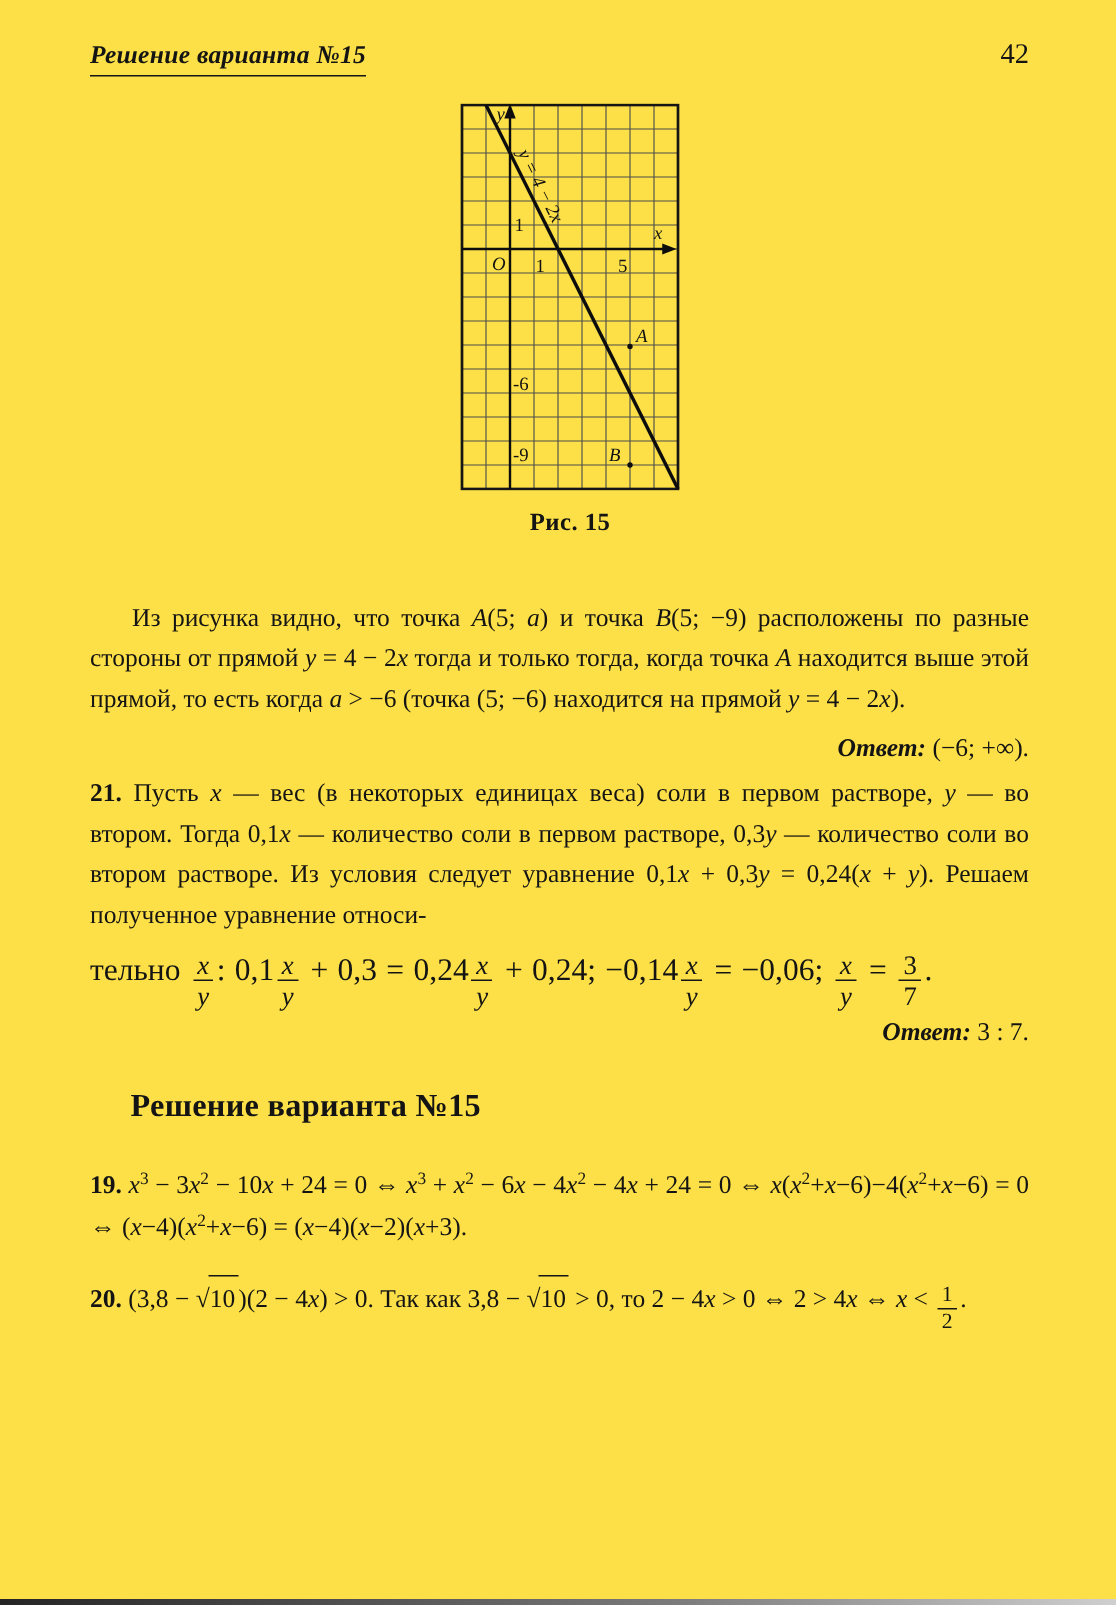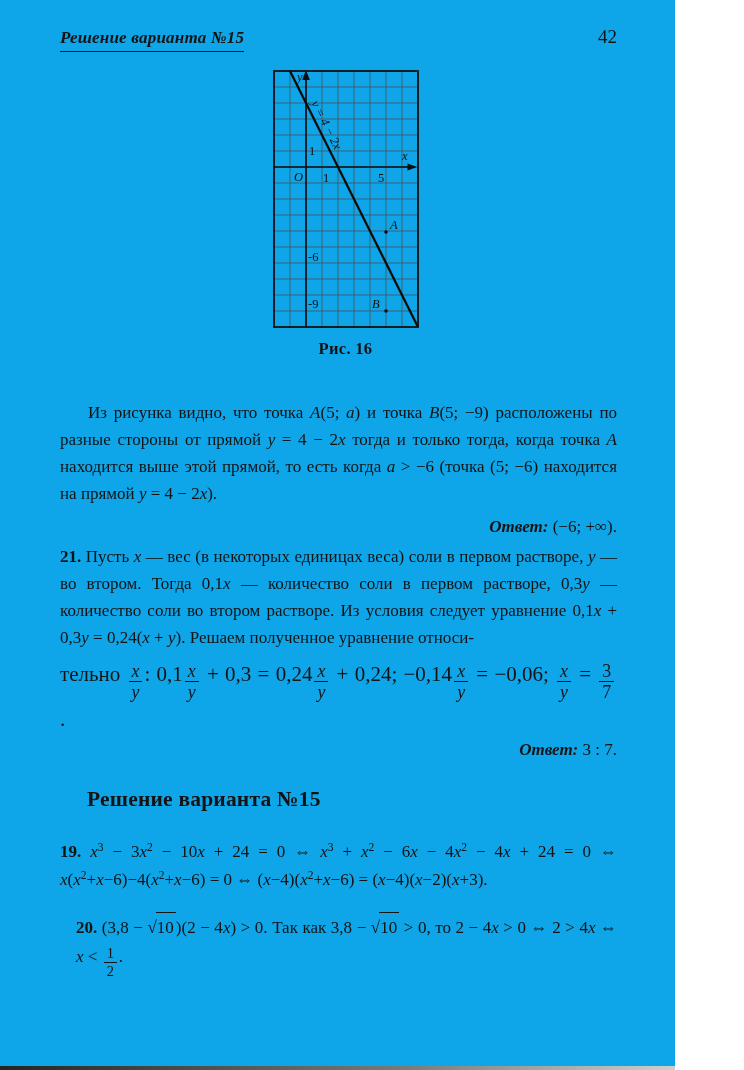--- a/index.html
+++ b/index.html
@@ -1,33 +1,33 @@
 <!DOCTYPE html>
 <html><head>
 <meta charset="utf-8">
 <style>
   html,body{margin:0;padding:0;}
-  .page{width:675px;height:1070px;background:#0ea5e9;position:relative;overflow:hidden;
+  .page{width:744px;height:1070px;background:#fde047;position:relative;overflow:hidden;
         font-family:"Liberation Serif","DejaVu Serif",serif;color:#141414;}
   .content{padding:26px 58px 0 60px;}
   .header{display:flex;justify-content:space-between;align-items:baseline;}
   .htitle{font-size:17px;font-weight:bold;font-style:italic;border-bottom:1.6px solid #141414;
           padding-bottom:3px;letter-spacing:0.2px;}
   .pnum{font-size:19px;}
   .fig{margin:18px auto 0;width:max-content;text-align:center;position:relative;left:7px;}
   .fig svg{display:block;}
   .caption{font-weight:bold;font-size:16.5px;margin-top:11px;letter-spacing:0.3px;}
   .para{font-size:17px;line-height:27px;text-align:justify;margin:0;}
   .indent{text-indent:28px;margin-top:40px;}
   .answer{font-size:17px;line-height:27px;margin:6px 0 0 36px;text-align:right;}
   .prob{margin-top:3px;}
   .eqline{font-size:21px;margin:6px 0 0;line-height:34px;word-spacing:1px;}
   .section{font-size:21.5px;font-weight:bold;margin:24px 0 0 27px;letter-spacing:0.2px;}
   .p19{margin-top:26px;line-height:28px;}
-  .p20{margin-top:18px;line-height:29px;margin-left:16px;}
+  .p20{margin-top:18px;line-height:29px;}
   .a20{margin-top:13px;}
   .it{font-style:italic;}
   .bd{font-weight:bold;}
   .bi{font-weight:bold;font-style:italic;}
   .sp{font-size:68%;vertical-align:0.5em;line-height:0;}
   .frac{display:inline-block;vertical-align:-0.95em;text-align:center;font-size:85%;line-height:1.12;margin:0 2px;}
   .fnum,.fden{display:block;padding:0 3px;}
   .fden{border-top:1.4px solid #141414;}
   .sqrt{white-space:nowrap;}
   .sqv{display:inline-block;border-top:1.5px solid #141414;padding:0 2px 0 1px;margin-left:-1px;}
@@ -68,21 +68,21 @@
         <text class="itx" x="23" y="111">O</text>
         <text x="38" y="85">1</text>
         <text x="52" y="112">1</text>
         <text x="107" y="112">5</text>
         <text x="37" y="191">-6</text>
         <text x="37" y="238">-9</text>
         <text class="itx" x="119" y="159">A</text>
         <text class="itx" x="101" y="238">B</text>
         <text class="itx" transform="translate(40,33) rotate(63.4)" x="0" y="0">y = 4 − 2x</text>
       </svg>
-      <figcaption class="caption">Рис. 16</figcaption>
+      <figcaption class="caption">Рис. 15</figcaption>
     </figure>
 
     <p class="para indent">Из рисунка видно, что точка <span class="it">A</span>(5; <span class="it">a</span>) и точка <span class="it">B</span>(5; −9) расположены по разные стороны от прямой <span class="it">y</span> = 4 − 2<span class="it">x</span> тогда и только тогда, когда точка <span class="it">A</span> находится выше этой прямой, то есть когда <span class="it">a</span> &gt; −6 (точка (5; −6) находится на прямой <span class="it">y</span> = 4 − 2<span class="it">x</span>).</p>
     <p class="answer"><span class="bi">Ответ:</span> (−6; +∞).</p>
 
     <p class="para prob"><span class="bd">21.</span> Пусть <span class="it">x</span> — вес (в некоторых единицах веса) соли в первом растворе, <span class="it">y</span> — во втором. Тогда 0,1<span class="it">x</span> — количество соли в первом растворе, 0,3<span class="it">y</span> — количество соли во втором растворе. Из условия следует уравнение 0,1<span class="it">x</span> + 0,3<span class="it">y</span> = 0,24(<span class="it">x</span> + <span class="it">y</span>). Решаем полученное уравнение относи-</p>
     <p class="eqline">тельно <span class="frac it"><span class="fnum">x</span><span class="fden">y</span></span>:  0,1<span class="frac it"><span class="fnum">x</span><span class="fden">y</span></span> + 0,3 = 0,24<span class="frac it"><span class="fnum">x</span><span class="fden">y</span></span> + 0,24;  −0,14<span class="frac it"><span class="fnum">x</span><span class="fden">y</span></span> = −0,06;  <span class="frac it"><span class="fnum">x</span><span class="fden">y</span></span> = <span class="frac"><span class="fnum">3</span><span class="fden">7</span></span>.</p>
     <p class="answer" style="margin-top:0;"><span class="bi">Ответ:</span> 3 : 7.</p>
 
     <h2 class="section">Решение варианта №15</h2>

